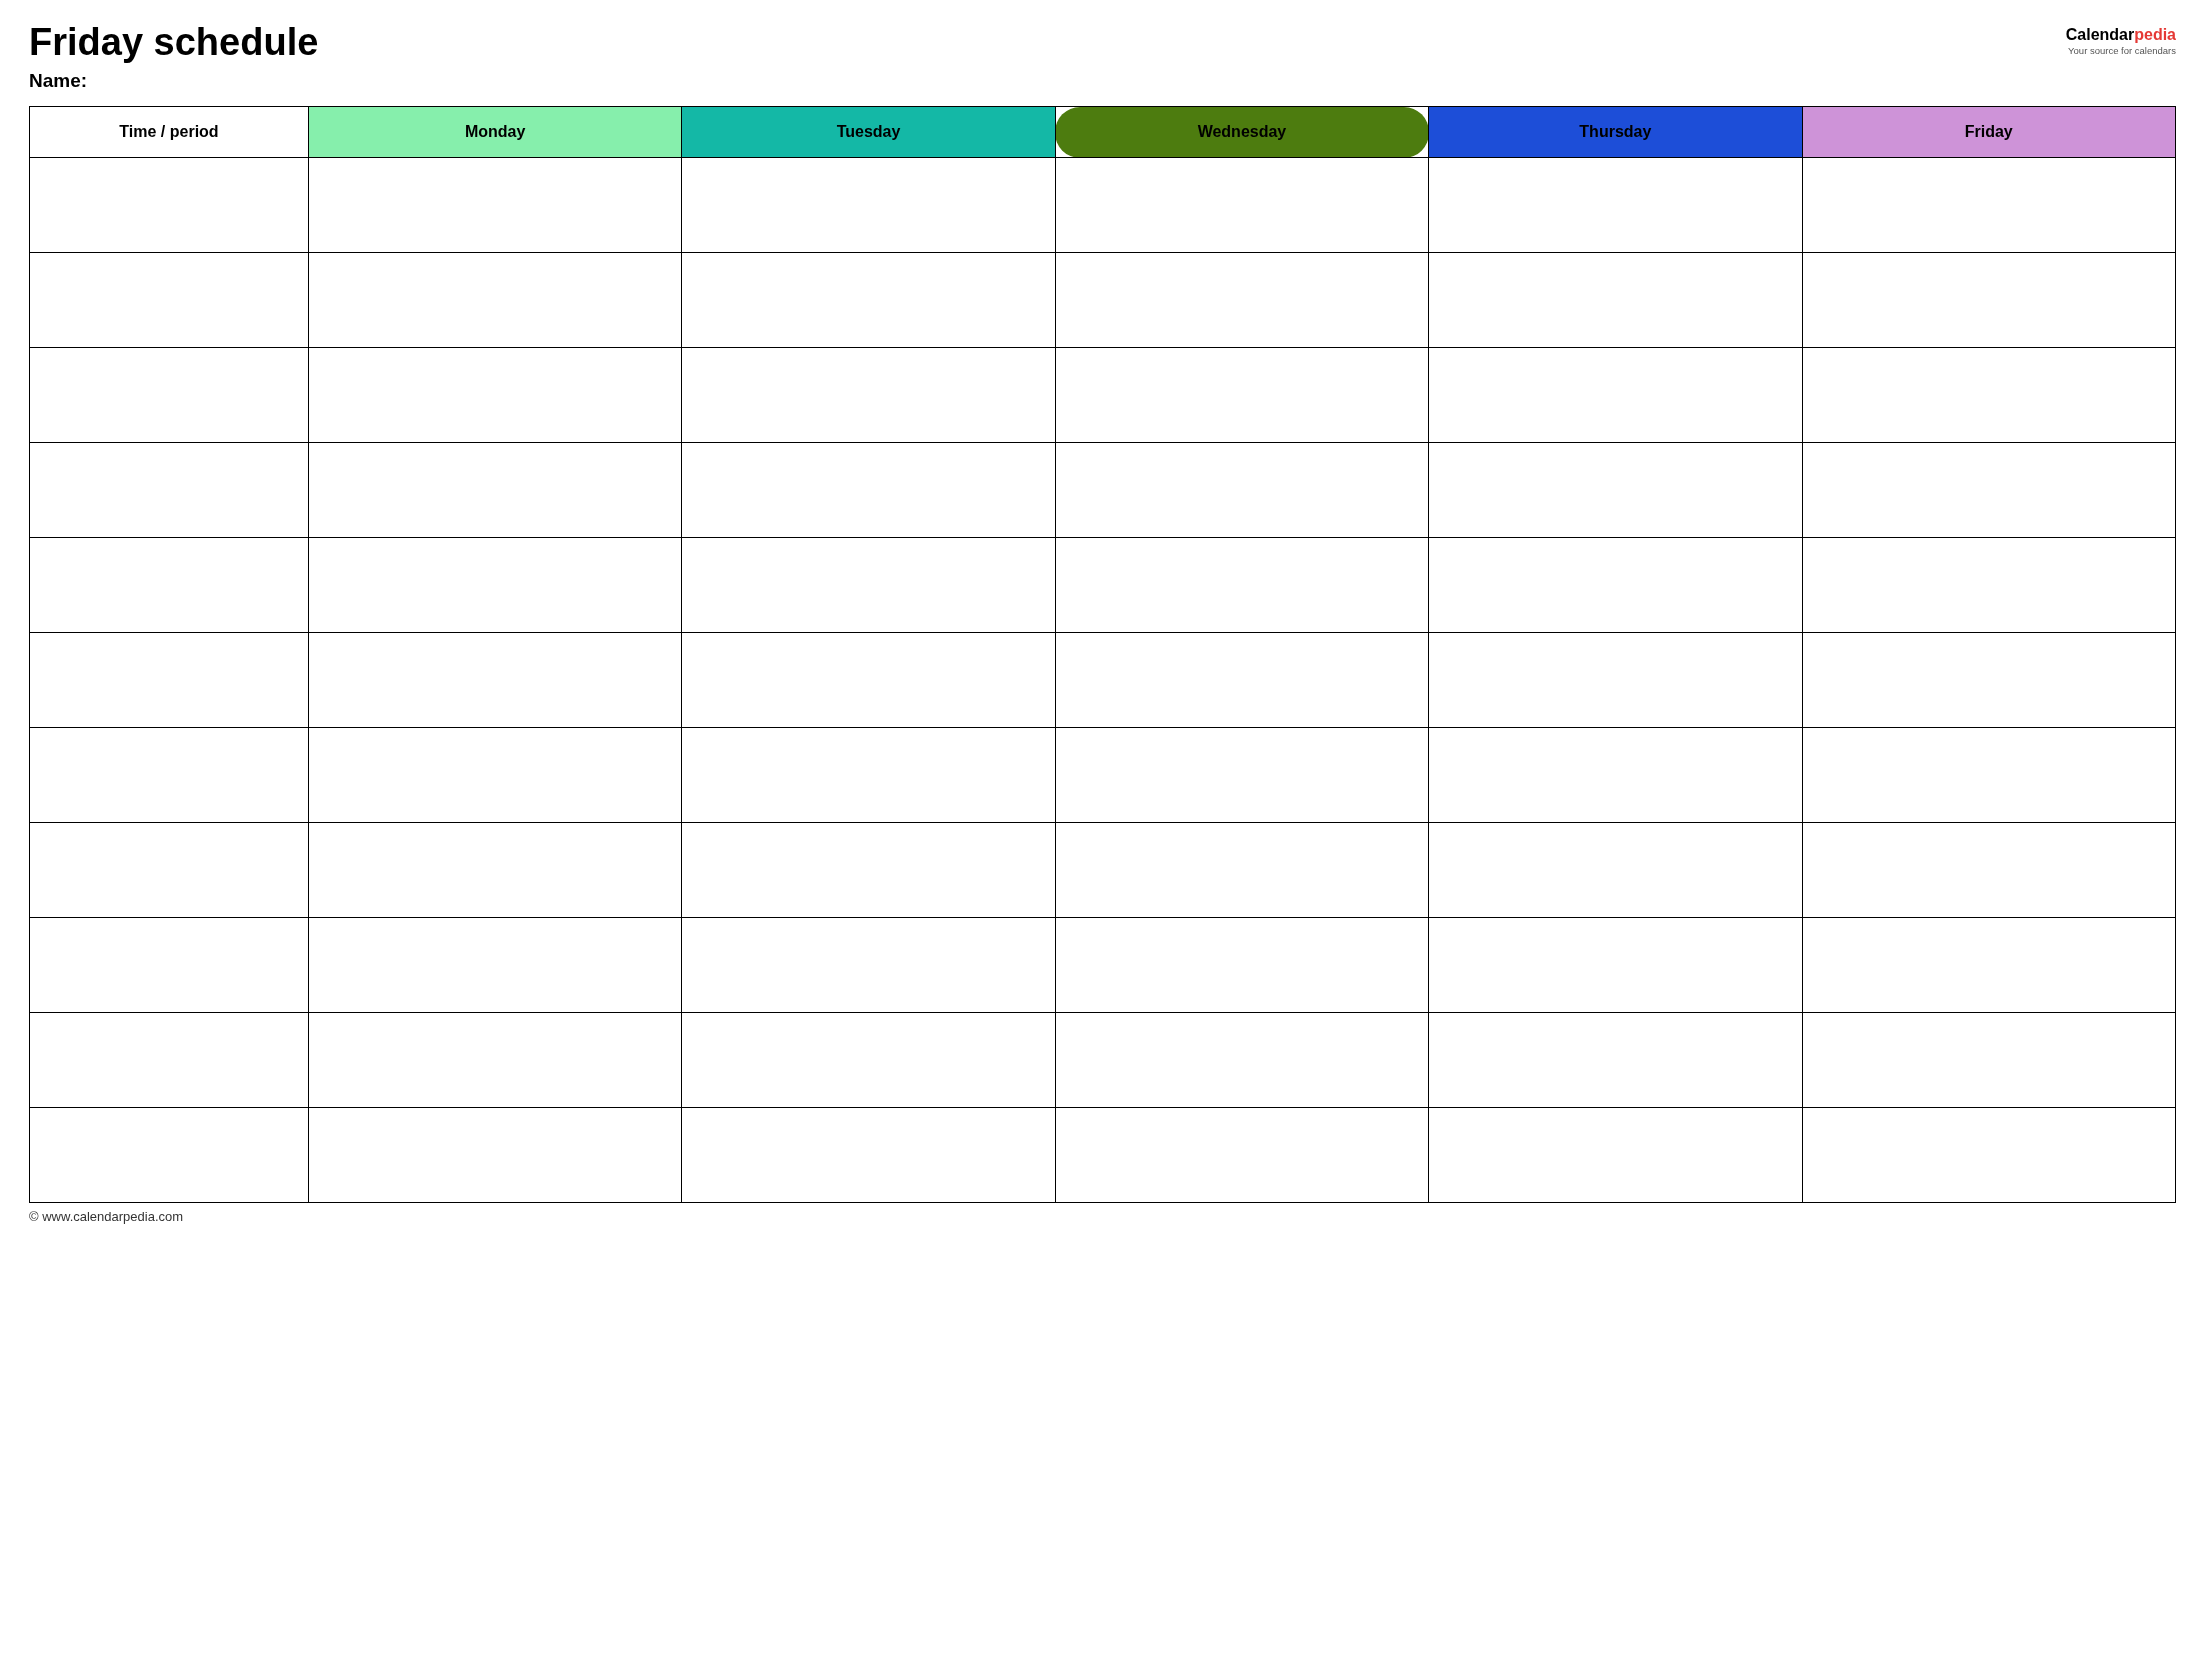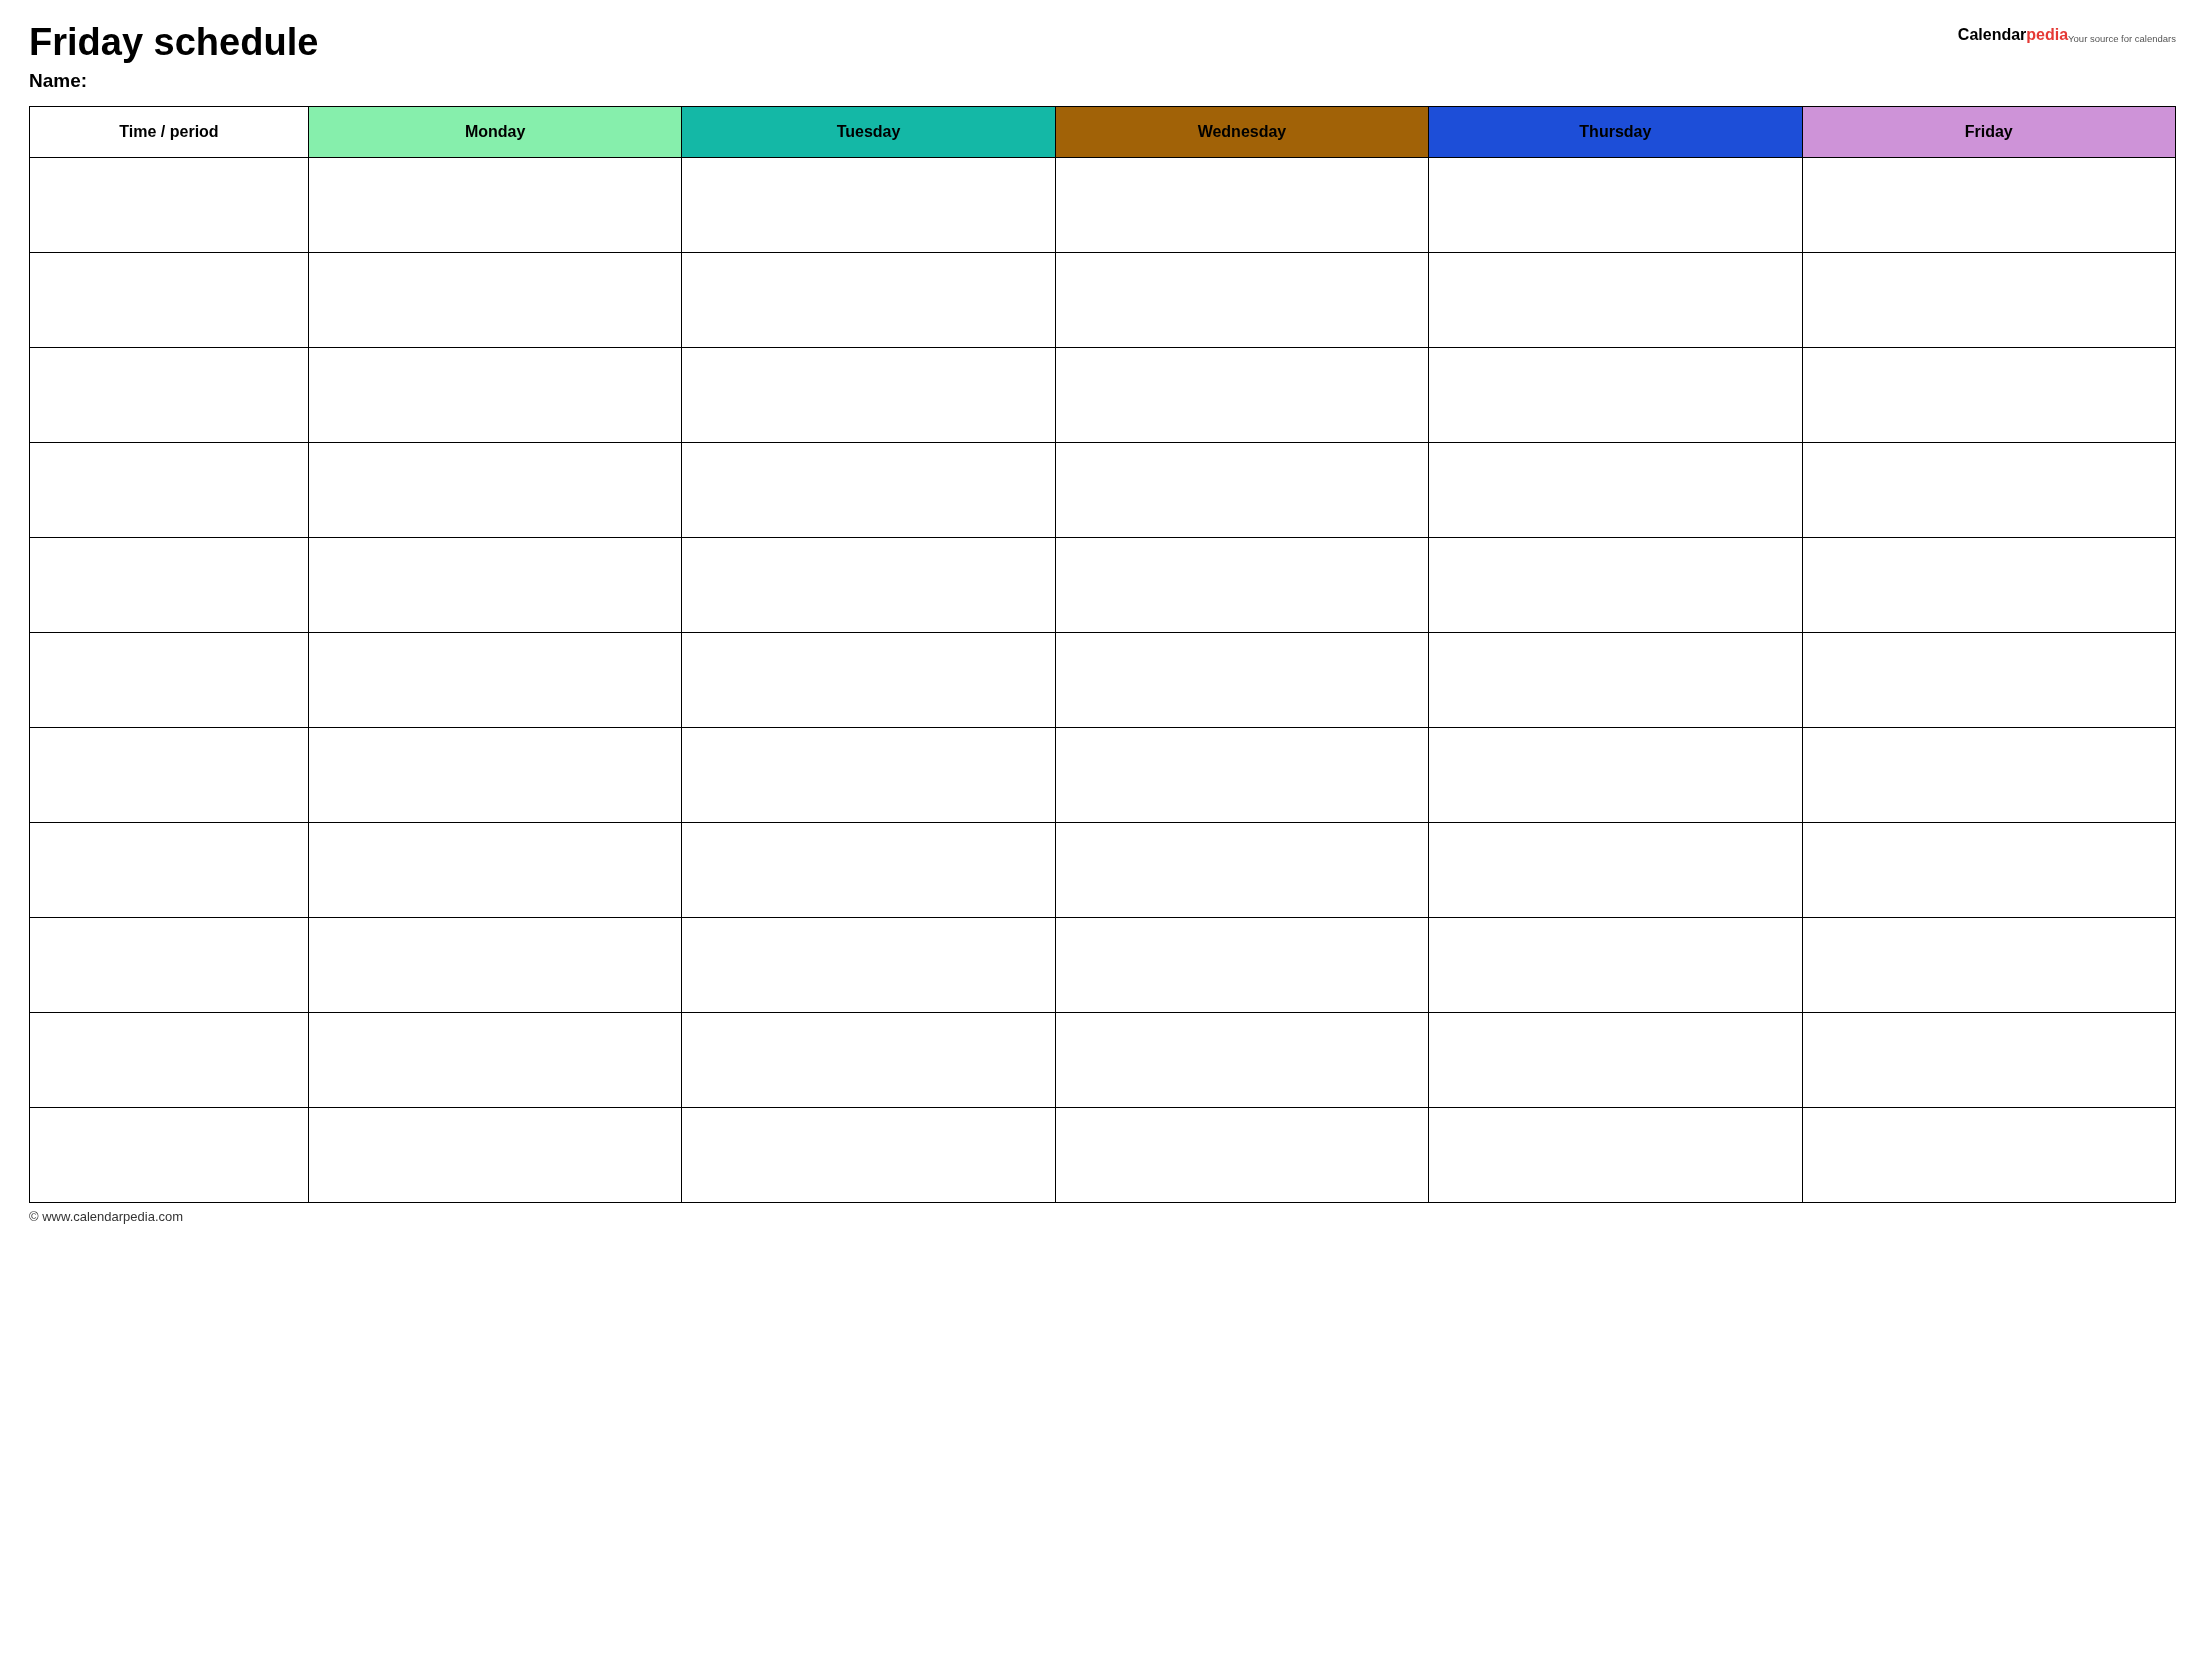--- a/index.html
+++ b/index.html
@@ -37,21 +37,21 @@
 
     .name-label {
       font-size: 19px;
       font-weight: bold;
       color: #000000;
       margin-top: 5.9px;
     }
 
     .logo-section {
       display: flex;
-      flex-direction: row;
+      flex-direction: column;
       align-items: flex-end;
       margin-top: 3.7px;
     }
 
     .logo-text {
       font-size: 16px;
       font-weight: bold;
       color: #000000;
     }
 
@@ -105,22 +105,23 @@
       background-color: #86efac;
       color: #000000;
     }
 
     th.tuesday {
       background-color: #14b8a6;
       color: #000000;
     }
 
     th.wednesday {
-      background-color: #a16207;
-      color: #000000;
+      background-color: #4d7c0f;
+      color: #000000;
+      border-radius: 25px;
     }
 
     th.thursday {
       background-color: #1d4ed8;
       color: #000000;
     }
 
     th.friday {
       background-color: #ce93d8;
       color: #000000;

